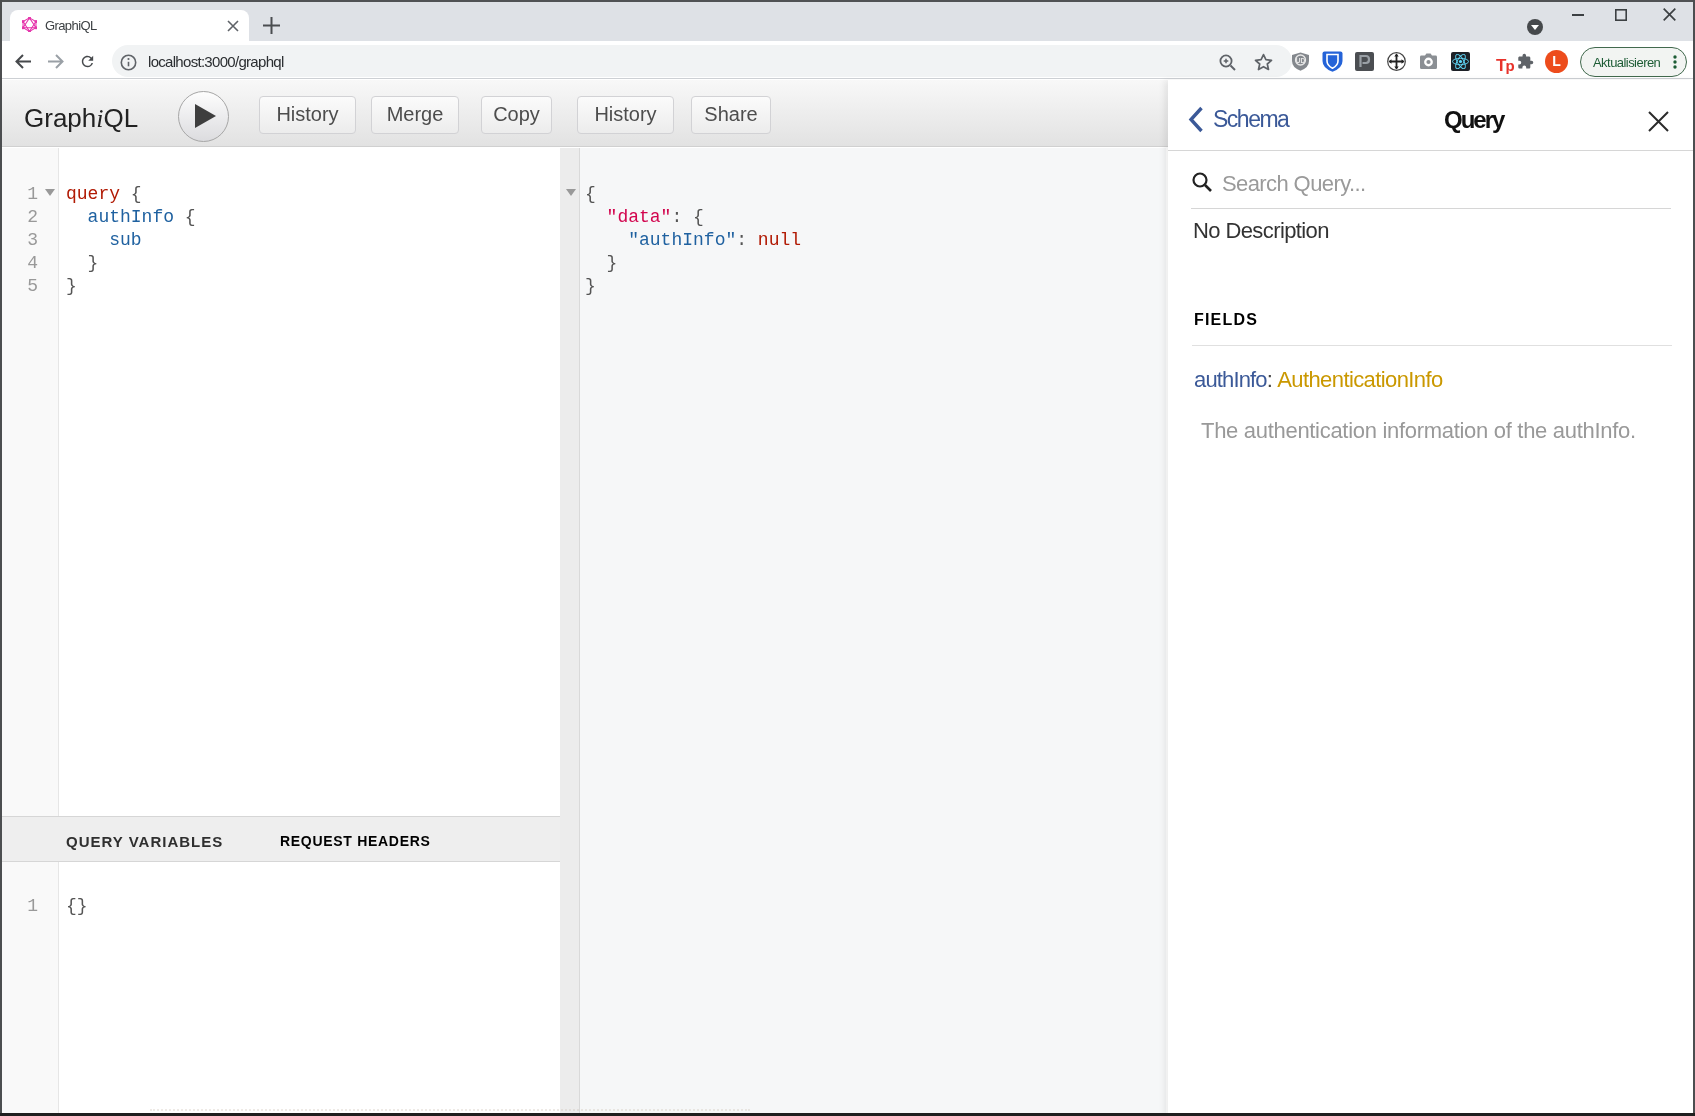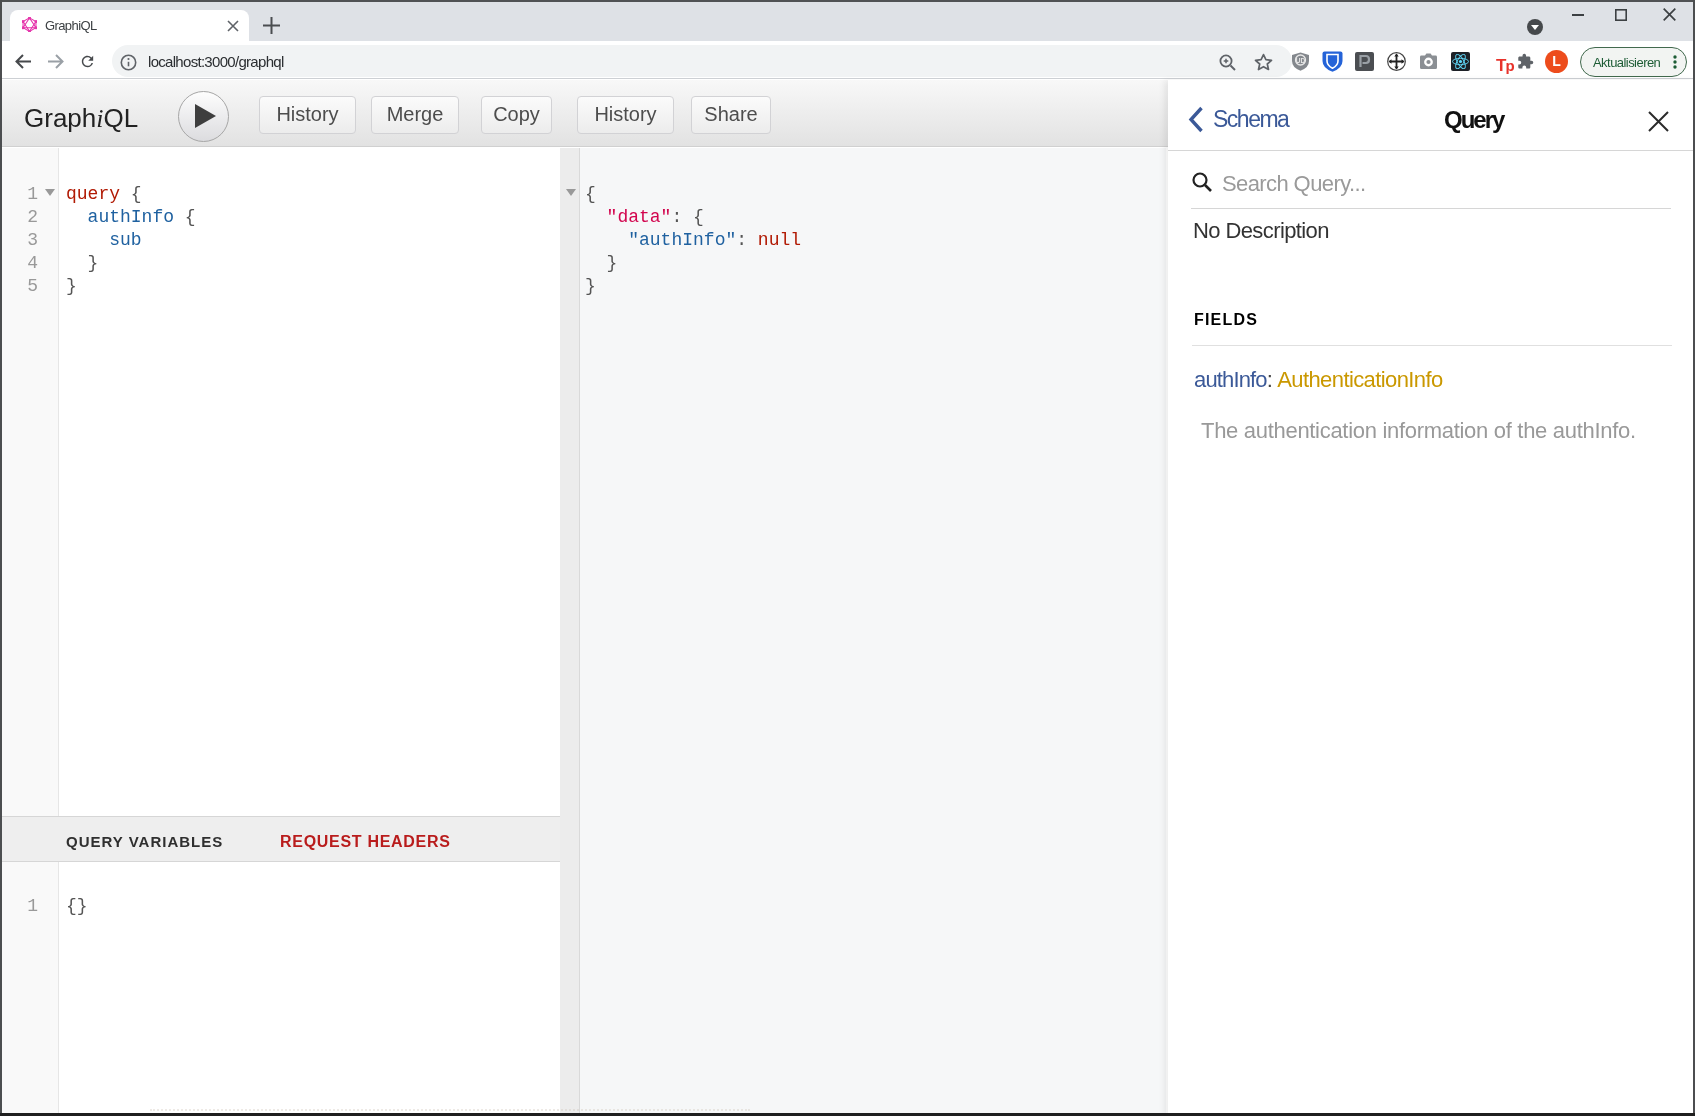--- a/index.html
+++ b/index.html
@@ -194,21 +194,21 @@
       </div>
       <div class="fold" style="left:43px; top:41px;"></div>
       <div class="cm" style="left:64px; top:35px;"><span class="kw">query</span> {</div>
       <div class="cm" style="left:64px; top:58px;">  <span class="prop">authInfo</span> {</div>
       <div class="cm" style="left:64px; top:81px;">    <span class="prop">sub</span></div>
       <div class="cm" style="left:64px; top:104px;">  }</div>
       <div class="cm" style="left:64px; top:127px;">}</div>
     </div>
     <div id="varbar">
       <div class="abs" style="left:64px;top:16px;font-size:15px;font-weight:bold;letter-spacing:1px;line-height:17.5px;color:#2f2f2f;">QUERY VARIABLES</div>
-      <div class="abs" style="left:278px;top:16px;font-size:16px;font-weight:bold;letter-spacing:0.7px;line-height:17.5px;color:#b91c1c;">REQUEST HEADERS</div>
+      <div class="abs" style="left:278px;top:16px;font-size:14px;font-weight:bold;letter-spacing:0.7px;line-height:17.5px;color:#000000;">REQUEST HEADERS</div>
     </div>
     <div id="vared">
       <div id="vgutter" style="position:absolute;left:0;top:0;width:57px;height:254px;background:#f9f9f9;border-right:1px solid #e6e6e6;"></div>
       <div class="ln" style="top:33px;">1</div>
       <div class="cm" style="left:64px; top:33px;">{}</div>
     </div>
     <div id="result">
       <div id="rgutter"></div>
       <div class="fold" style="left:6px; top:41px;"></div>
       <div class="cm" style="left:25px; top:35px;">{</div>

